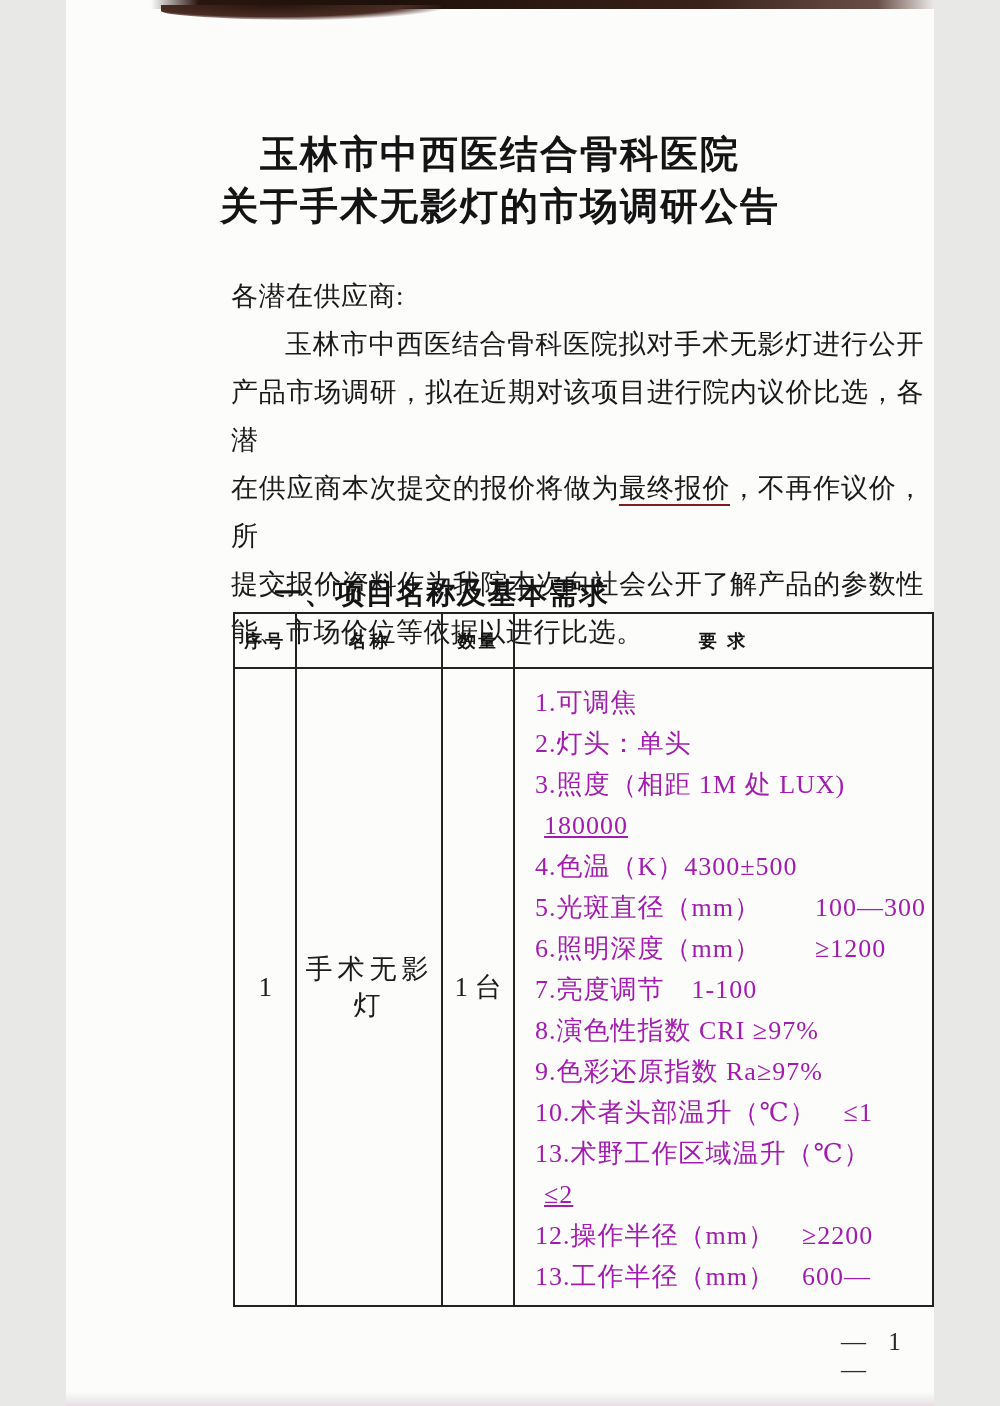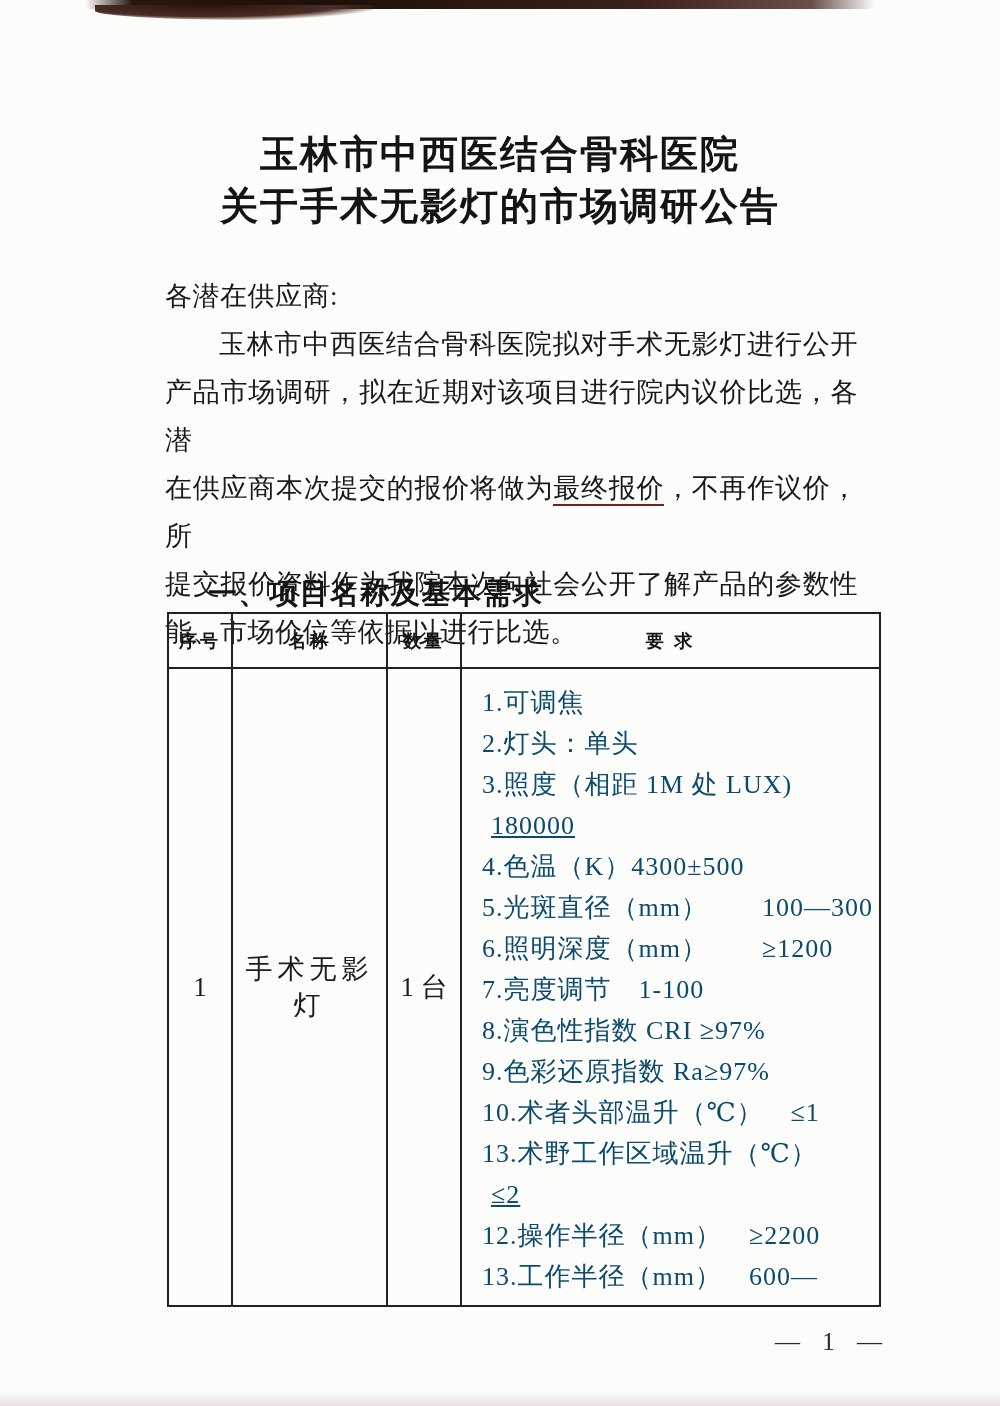--- a/index.html
+++ b/index.html
@@ -1,19 +1,19 @@
 <!DOCTYPE html>
 <html><head>
 <meta charset="utf-8">
 <style>
   * { margin: 0; padding: 0; box-sizing: border-box; }
   html, body { background: #e8e8e6; }
   .sheet {
     position: relative;
-    width: 1000px;
+    width: 868px;
     height: 1406px;
     margin: 0 auto;
     background: #fcfcfb;
     color: #1c1c1c;
     font-family: "Liberation Serif", "DejaVu Serif", serif;
     overflow: hidden;
   }
 
   
   .scan-band {
@@ -76,21 +76,21 @@
     white-space: pre; color: #151515;
   }
   .req-table td { vertical-align: middle; text-align: center; font-size: 27px; }
   .req-table td.req-cell {
     vertical-align: top; text-align: left;
     padding: 13px 6px 8px 20px; height: 626px;
   }
   .cell-name { letter-spacing: 5px; margin-top: 16px; }
   .req-line {
     font-size: 26px; line-height: 41px; letter-spacing: 1px;
-    white-space: pre; color: #0c4a6e;
+    white-space: pre; color: #a21caf;
   }
   .req-line.wrap-indent { padding-left: 9px; text-decoration: underline; }
 
   
   .page-number {
     position: absolute; top: 1328px; left: 775px;
     font-size: 25px; letter-spacing: 8px; color: #2a2a2a;
   }
 </style>
 </head>

